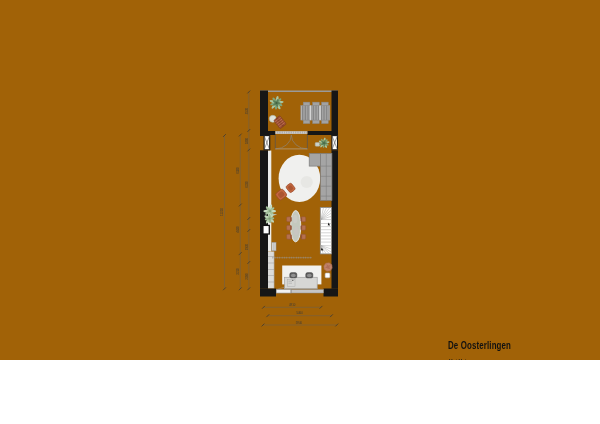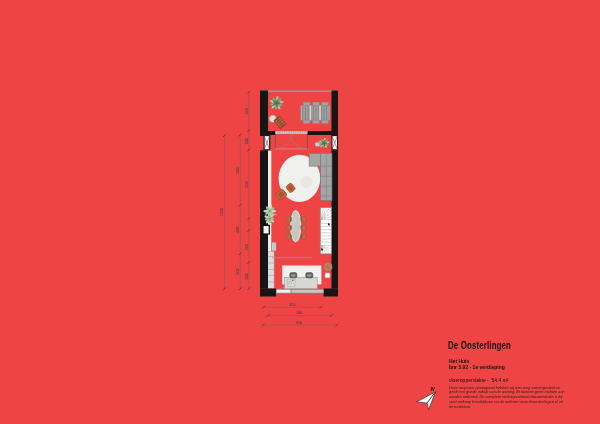--- a/index.html
+++ b/index.html
@@ -1,16 +1,16 @@
 <!DOCTYPE html>
 <html><head>
 <meta charset="utf-8">
 <style>
   html,body{margin:0;padding:0;background:#fff;}
-  #page{position:relative;width:600px;height:424px;background:#ef4444;overflow:hidden;
+  #page{position:relative;width:600px;height:360px;background:#a16207;overflow:hidden;
         font-family:"Liberation Sans",sans-serif;}
   #plan{position:absolute;left:0;top:0;}
   .tt{position:absolute;color:#111;white-space:nowrap;}
 </style>
 </head>
 <body>
 <div id="page">
 <svg id="plan" width="600" height="424" viewBox="0 0 600 424">
 
   <line x1="260" y1="91.2" x2="338" y2="91.2" stroke="#9a9a9a" stroke-width="1.4"></line>

